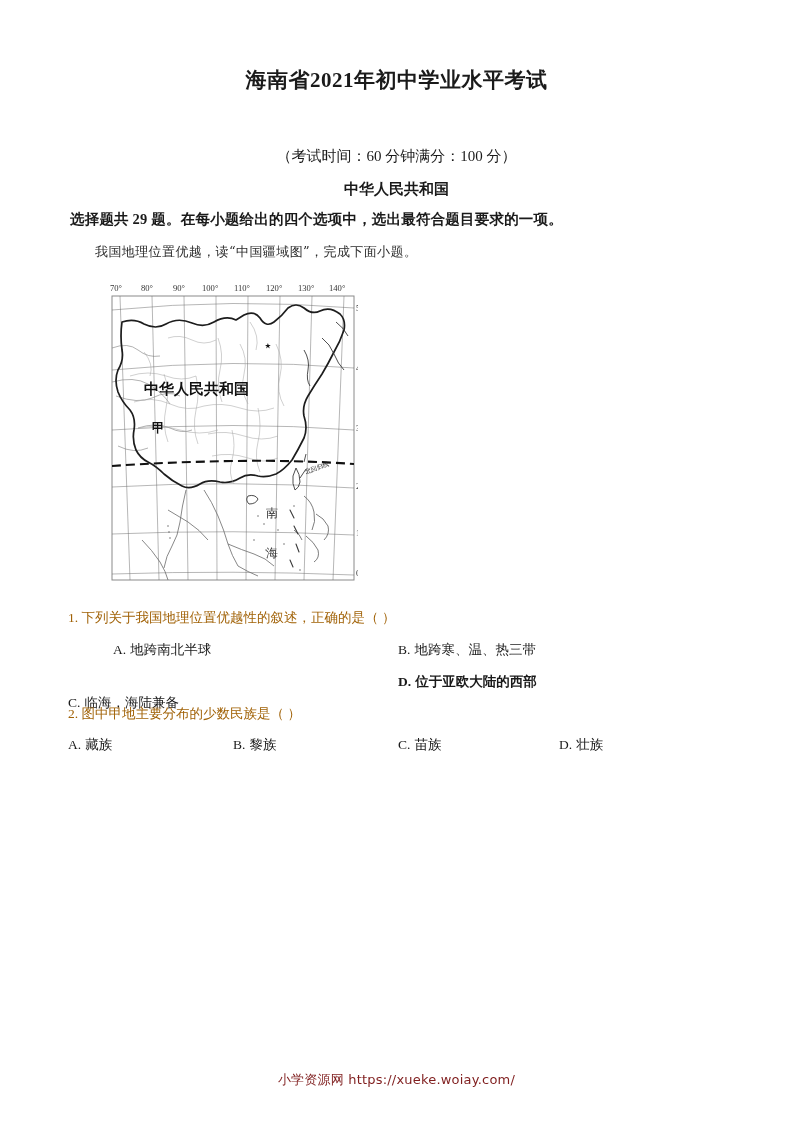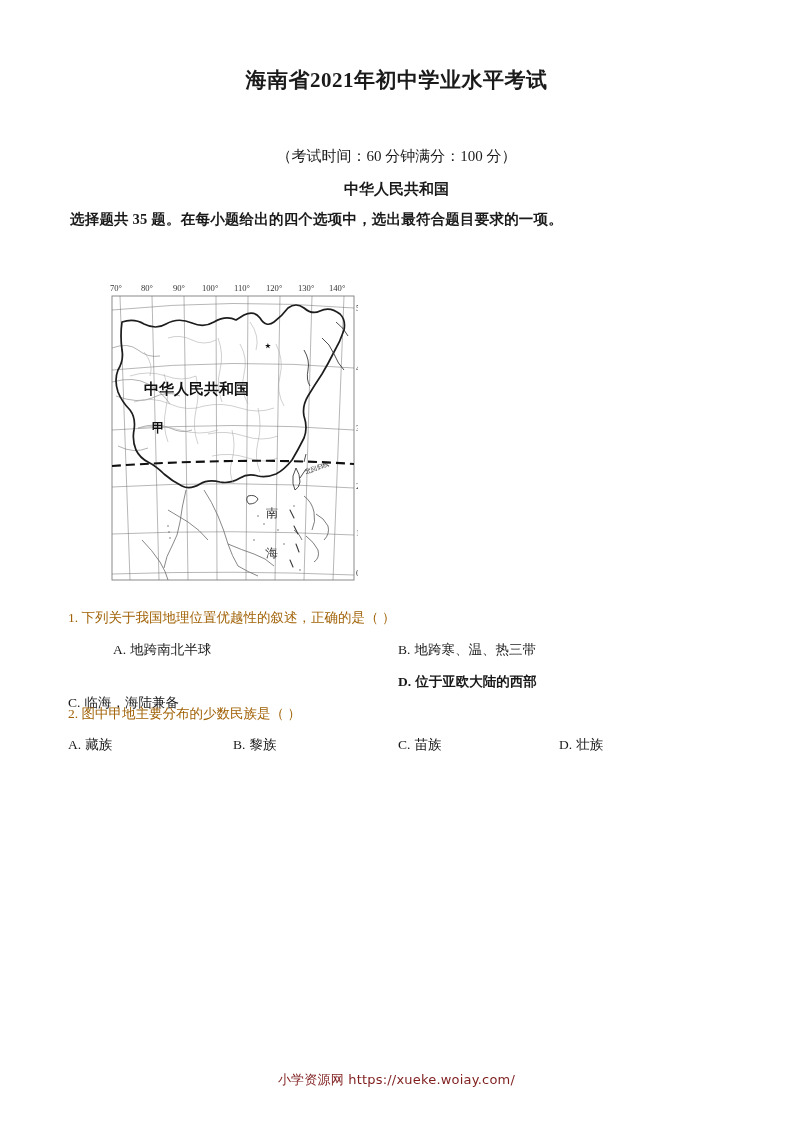--- a/index.html
+++ b/index.html
@@ -152,22 +152,23 @@
   }
 </style>
 </head>
 <body>
 
 <div class="page">
 
   <div class="doc-title">海南省2021年初中学业水平考试</div>
   <div class="exam-meta">（考试时间：60 分钟满分：100 分）</div>
   <div class="part-title">中华人民共和国</div>
-  <div class="part-instruction">选择题共 35 题。在每小题给出的四个选项中，选出最符合题目要求的一项。</div>
-
+  <div class="part-instruction">选择题共 29 题。在每小题给出的四个选项中，选出最符合题目要求的一项。</div>
+
+  <div class="passage passage-1">我国地理位置优越，读“中国疆域图”，完成下面小题。</div>
 
   <div class="figure">
     <svg width="250" height="305" viewBox="0 0 250 305" xmlns="http://www.w3.org/2000/svg">
       <defs>
         <clipPath id="mapclip">
           <rect x="4" y="18" width="242" height="284"></rect>
         </clipPath>
       </defs>
 
       <rect x="4" y="18" width="242" height="284" fill="#ffffff" stroke="#8a8a8a" stroke-width="1"></rect>

